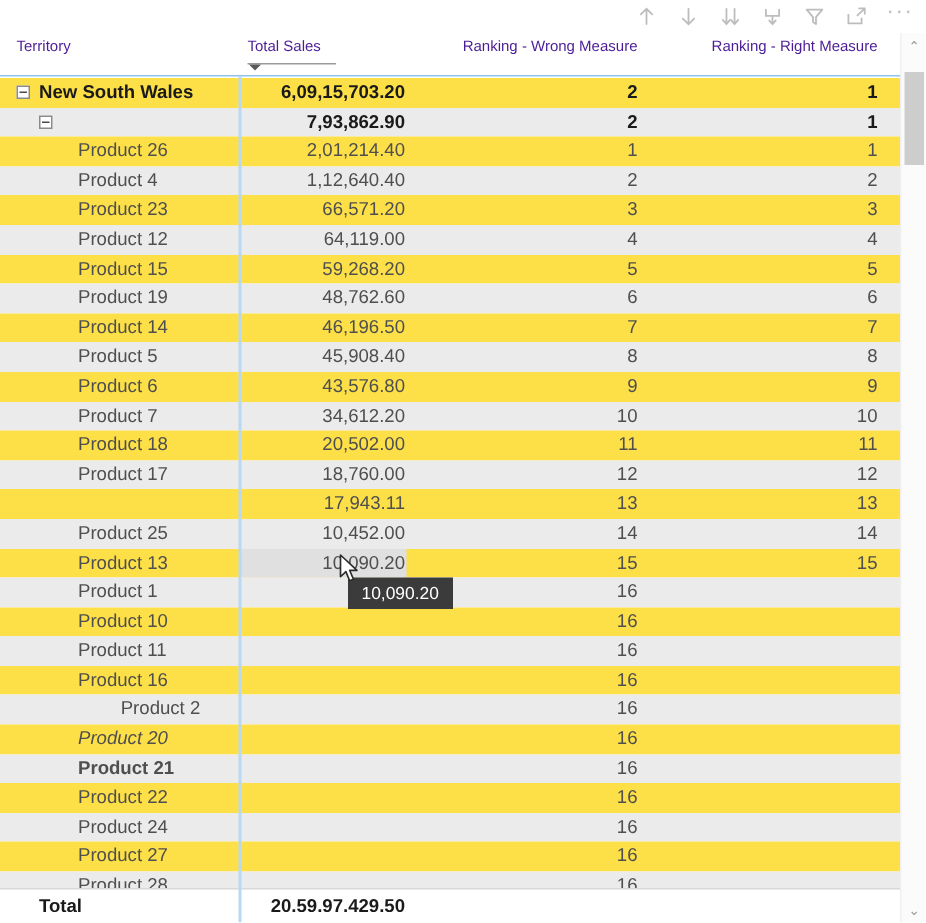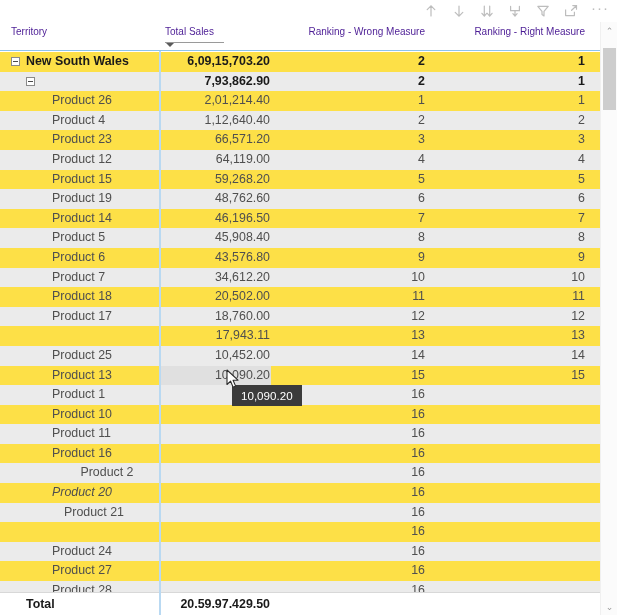--- a/index.html
+++ b/index.html
@@ -393,26 +393,27 @@
         <div class="cell num" style="left: 280px; width: 145px;">16</div>
         <div class="cell num" style="left: 435px; width: 150px;"></div>
       </div>
       <div class="row plain lvl2">
         <div class="cell" style="left: 52px; width: 110px; font-style: italic;">Product 20</div>
         <div class="cell num" style="left: 165px; width: 105px;"></div>
         <div class="cell num" style="left: 280px; width: 145px;">16</div>
         <div class="cell num" style="left: 435px; width: 150px;"></div>
       </div>
       <div class="row alt lvl2">
-        <div class="cell" style="left: 64px; width: 110px;">Product 21</div>
-        <div class="cell num" style="left: 165px; width: 105px;"></div>
-        <div class="cell num" style="left: 280px; width: 145px;">16</div>
-        <div class="cell num" style="left: 435px; width: 150px;"></div>
-      </div>
-      <div class="row plain lvl2">
+        <div class="cell" style="left: 52px; width: 110px; font-weight: bold;">Product 21</div>
+        <div class="cell num" style="left: 165px; width: 105px;"></div>
+        <div class="cell num" style="left: 280px; width: 145px;">16</div>
+        <div class="cell num" style="left: 435px; width: 150px;"></div>
+      </div>
+      <div class="row plain lvl2">
+        <div class="cell" style="left: 52px; width: 110px;">Product 22</div>
         <div class="cell num" style="left: 165px; width: 105px;"></div>
         <div class="cell num" style="left: 280px; width: 145px;">16</div>
         <div class="cell num" style="left: 435px; width: 150px;"></div>
       </div>
       <div class="row alt lvl2">
         <div class="cell" style="left: 52px; width: 110px;">Product 24</div>
         <div class="cell num" style="left: 165px; width: 105px;"></div>
         <div class="cell num" style="left: 280px; width: 145px;">16</div>
         <div class="cell num" style="left: 435px; width: 150px;"></div>
       </div>

